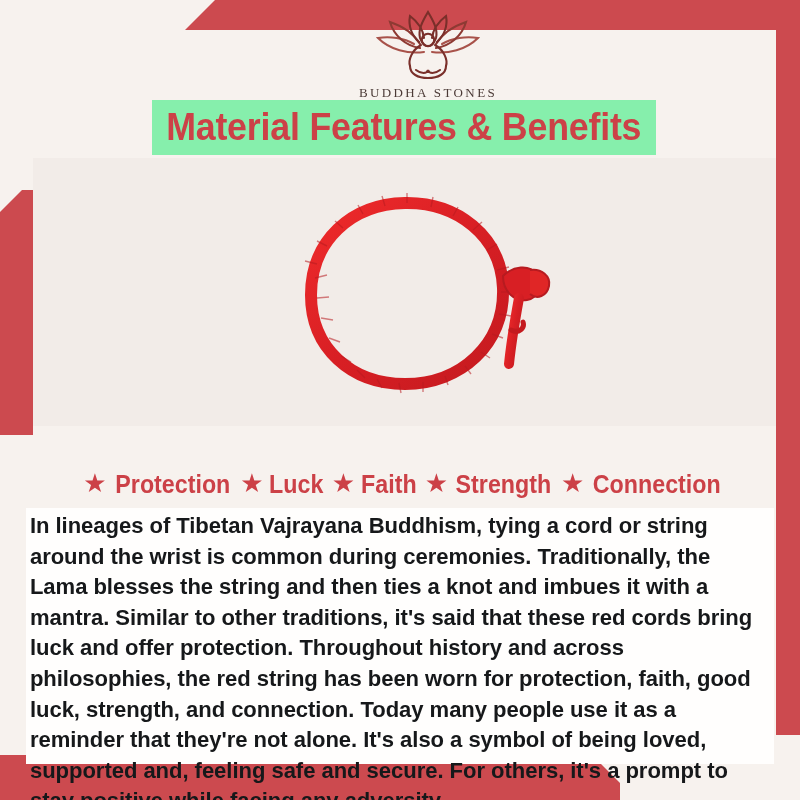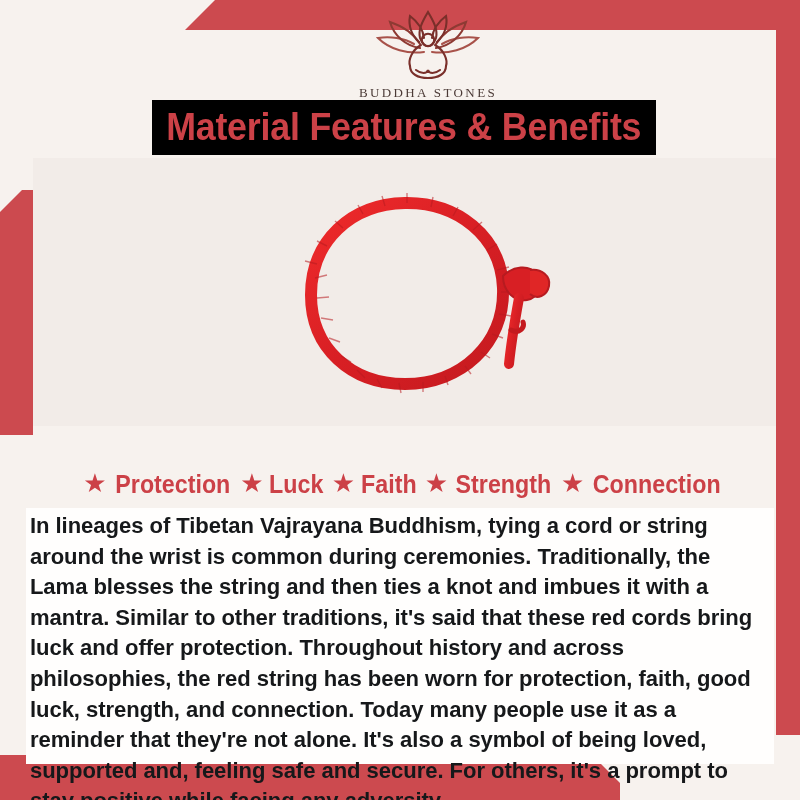--- a/index.html
+++ b/index.html
@@ -46,21 +46,21 @@
   .logo-word{
     margin-top:3px;
     font-family:"Liberation Serif", serif;
     font-size:13px;letter-spacing:2.4px;
     color:#4b3a36;font-weight:400;
   }
 
   
   .title-band{
     position:absolute;left:152px;top:100px;width:504px;height:55px;
-    background:#000000;
+    background:#86efac;
     display:flex;align-items:center;justify-content:center;
   }
   .title-text{
     font-family:"Liberation Sans Narrow","Liberation Sans",sans-serif;
     font-weight:bold;
     font-size:38px;
     letter-spacing:-0.2px;
     color:#cc4147;
     transform:scaleX(0.94);
     white-space:nowrap;

